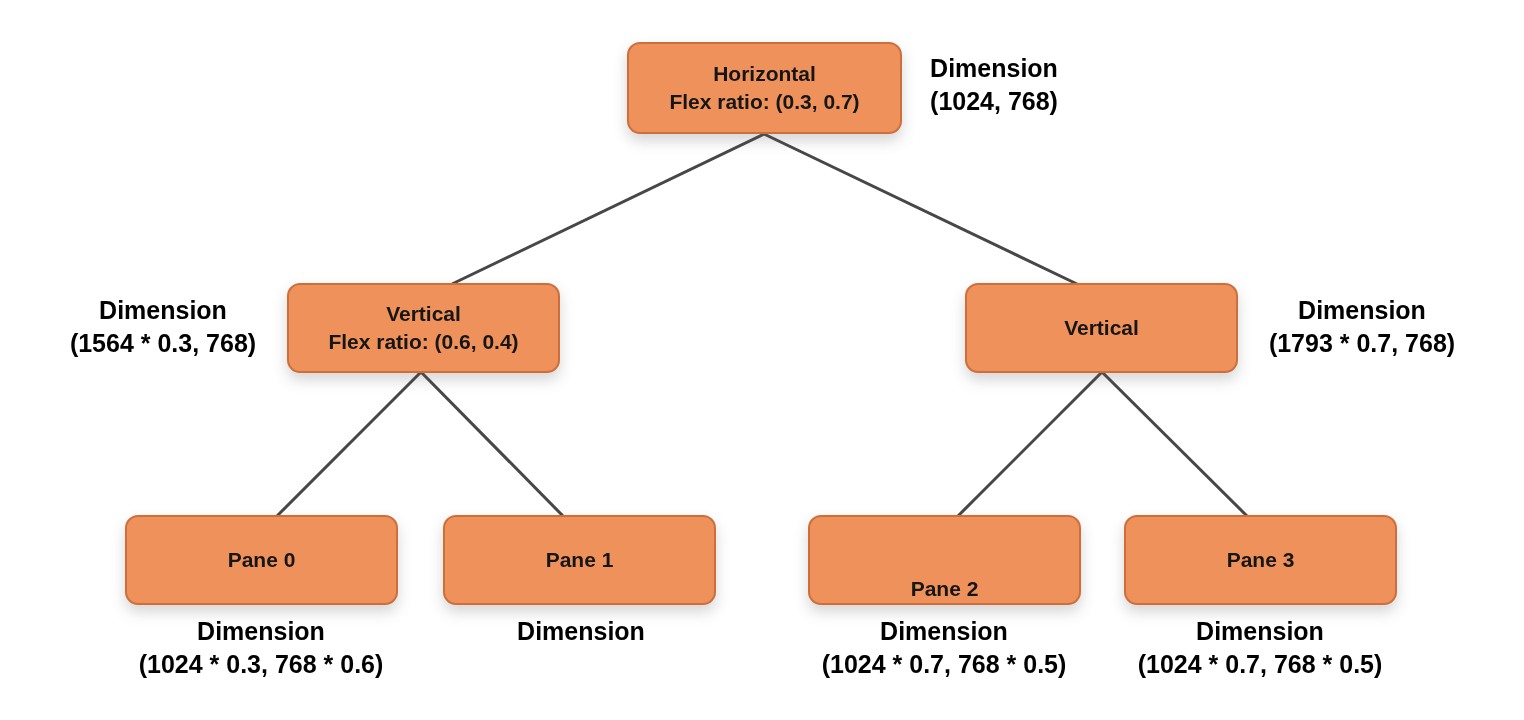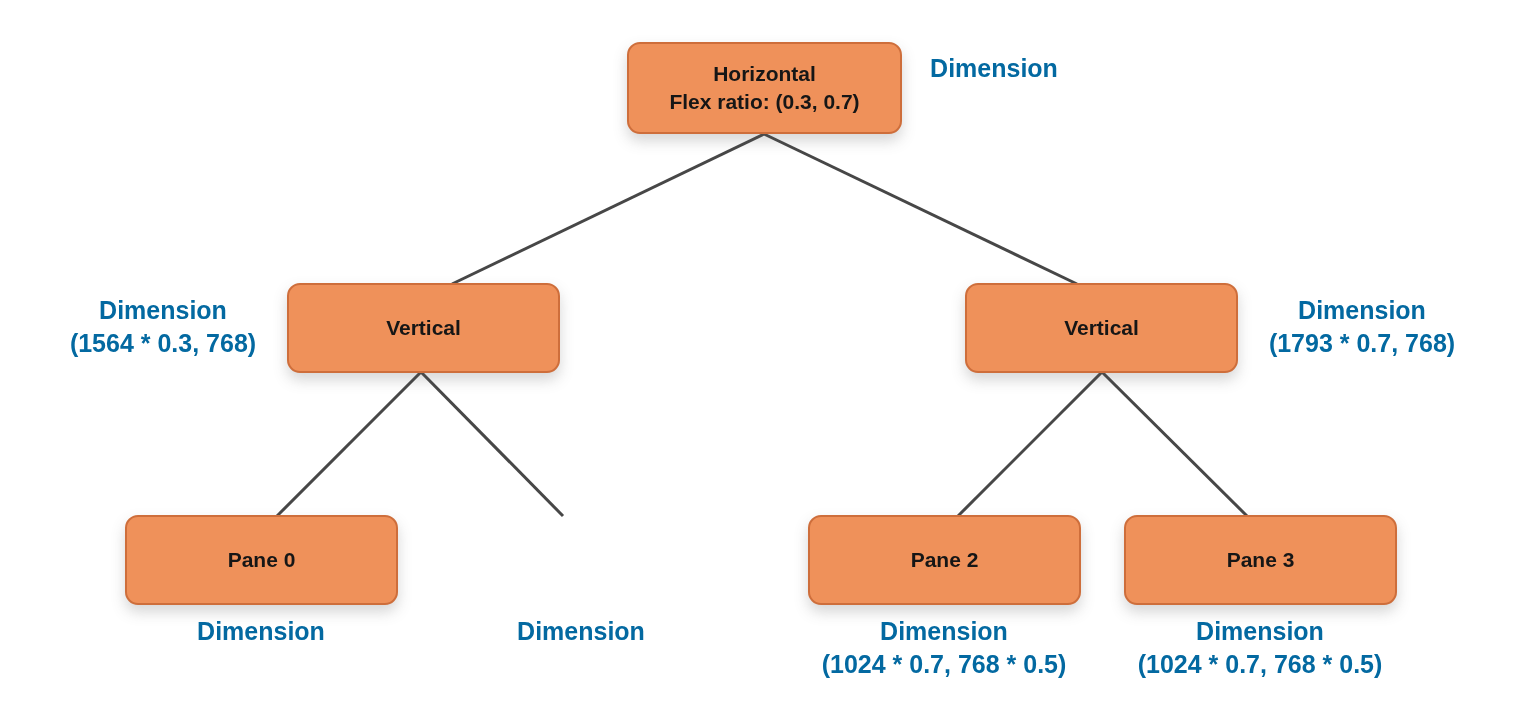--- a/index.html
+++ b/index.html
@@ -38,31 +38,31 @@
     color: #161616;
     font-weight: bold;
     font-size: 21px;
     line-height: 28px;
   }
   .node.root { left: 627px; top: 42px; width: 275px; height: 92px; }
   .node.mid-left  { left: 287px;  top: 283px; }
   .node.mid-right { left: 965px;  top: 283px; }
   .node.pane-0 { left: 125px;  top: 515px; text-align: center; }
   .node.pane-1 { left: 443px;  top: 515px; }
-  .node.pane-2 { left: 808px;  top: 515px; }
+  .node.pane-2 { left: 808px;  top: 515px; justify-content: flex-end; }
   .node.pane-3 { left: 1124px; top: 515px; }
 
   .dim {
     position: absolute;
     width: 320px;
     text-align: center;
     font-weight: bold;
     font-size: 25px;
     line-height: 33px;
-    color: #0369a1;
+    color: #000000;
   }
   .dim.root-dim      { left: 834px;  top: 52px;  }
   .dim.mid-left-dim  { left: 3px;    top: 294px; }
   .dim.mid-right-dim { left: 1202px; top: 294px; }
   .dim.pane-0-dim { left: 101px;  top: 615px; }
   .dim.pane-1-dim { left: 421px;  top: 615px; }
   .dim.pane-2-dim { left: 784px;  top: 615px; }
   .dim.pane-3-dim { left: 1100px; top: 615px; }
 </style>
 </head>
@@ -78,45 +78,51 @@
     <line x1="1102" y1="372" x2="958" y2="516" stroke="#474747" stroke-width="3"></line>
     <line x1="1102" y1="372" x2="1247" y2="516" stroke="#474747" stroke-width="3"></line>
   </svg>
 
   <div class="node root">
     <div>Horizontal</div>
     <div>Flex ratio: (0.3, 0.7)</div>
   </div>
   <div class="dim root-dim">
     <div>Dimension</div>
+    <div>(1024, 768)</div>
   </div>
 
   <div class="node mid-left">
     <div>Vertical</div>
+    <div>Flex ratio: (0.6, 0.4)</div>
   </div>
   <div class="dim mid-left-dim">
     <div>Dimension</div>
     <div>(1564 * 0.3, 768)</div>
   </div>
 
   <div class="node mid-right">
     <div>Vertical</div>
   </div>
   <div class="dim mid-right-dim">
     <div>Dimension</div>
     <div>(1793 * 0.7, 768)</div>
   </div>
 
   <div class="node pane-0">
     <div>Pane 0</div>
   </div>
   <div class="dim pane-0-dim">
     <div>Dimension</div>
+    <div>(1024 * 0.3, 768 * 0.6)</div>
   </div>
 
+  <div class="node pane-1">
+    <div>Pane 1</div>
+  </div>
   <div class="dim pane-1-dim">
     <div>Dimension</div>
   </div>
 
   <div class="node pane-2">
     <div>Pane 2</div>
   </div>
   <div class="dim pane-2-dim">
     <div>Dimension</div>
     <div>(1024 * 0.7, 768 * 0.5)</div>

